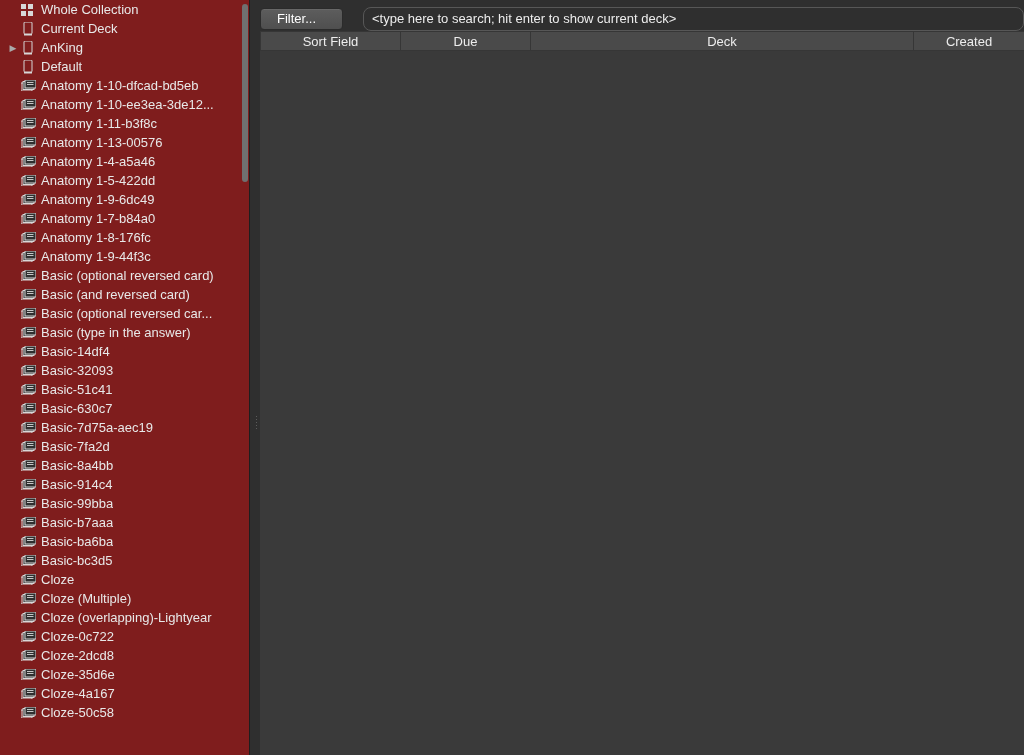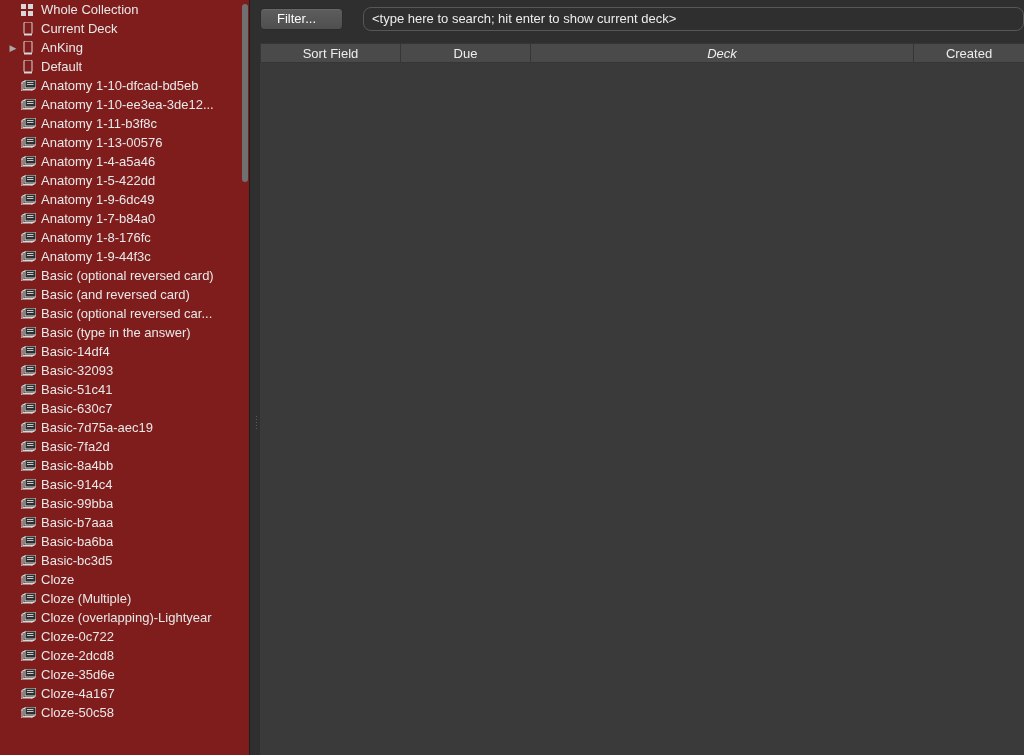--- a/index.html
+++ b/index.html
@@ -114,39 +114,38 @@
       border-radius: 8px;
       color: #ededed;
       font-size: 13px;
       padding: 3px 8px 4px 8px;
       outline: none;
     }
     .search::placeholder {
       color: #ededed;
     }
     .table-header {
-      margin-top: 12px;
       display: flex;
       background: #4a4a4a;
       border: 1px solid #363636;
       border-right: none;
       height: 20px;
     }
     .th {
       border-right: 1px solid #363636;
       color: #ededed;
       font-size: 13px;
       display: flex;
       align-items: center;
       justify-content: center;
       cursor: pointer;
     }
     .th.sort { width: 140px; }
     .th.due { width: 130px; }
-    .th.deck { flex: 1; font-style: italic; }
+    .th.deck { flex: 1; }
     .th.created { width: 110px; border-right: none; }
     .table-body {
       flex: 1;
       background: #3a3a3a;
     }
   </style>
 </head>
 <body>
 
 <div class="sidebar">

